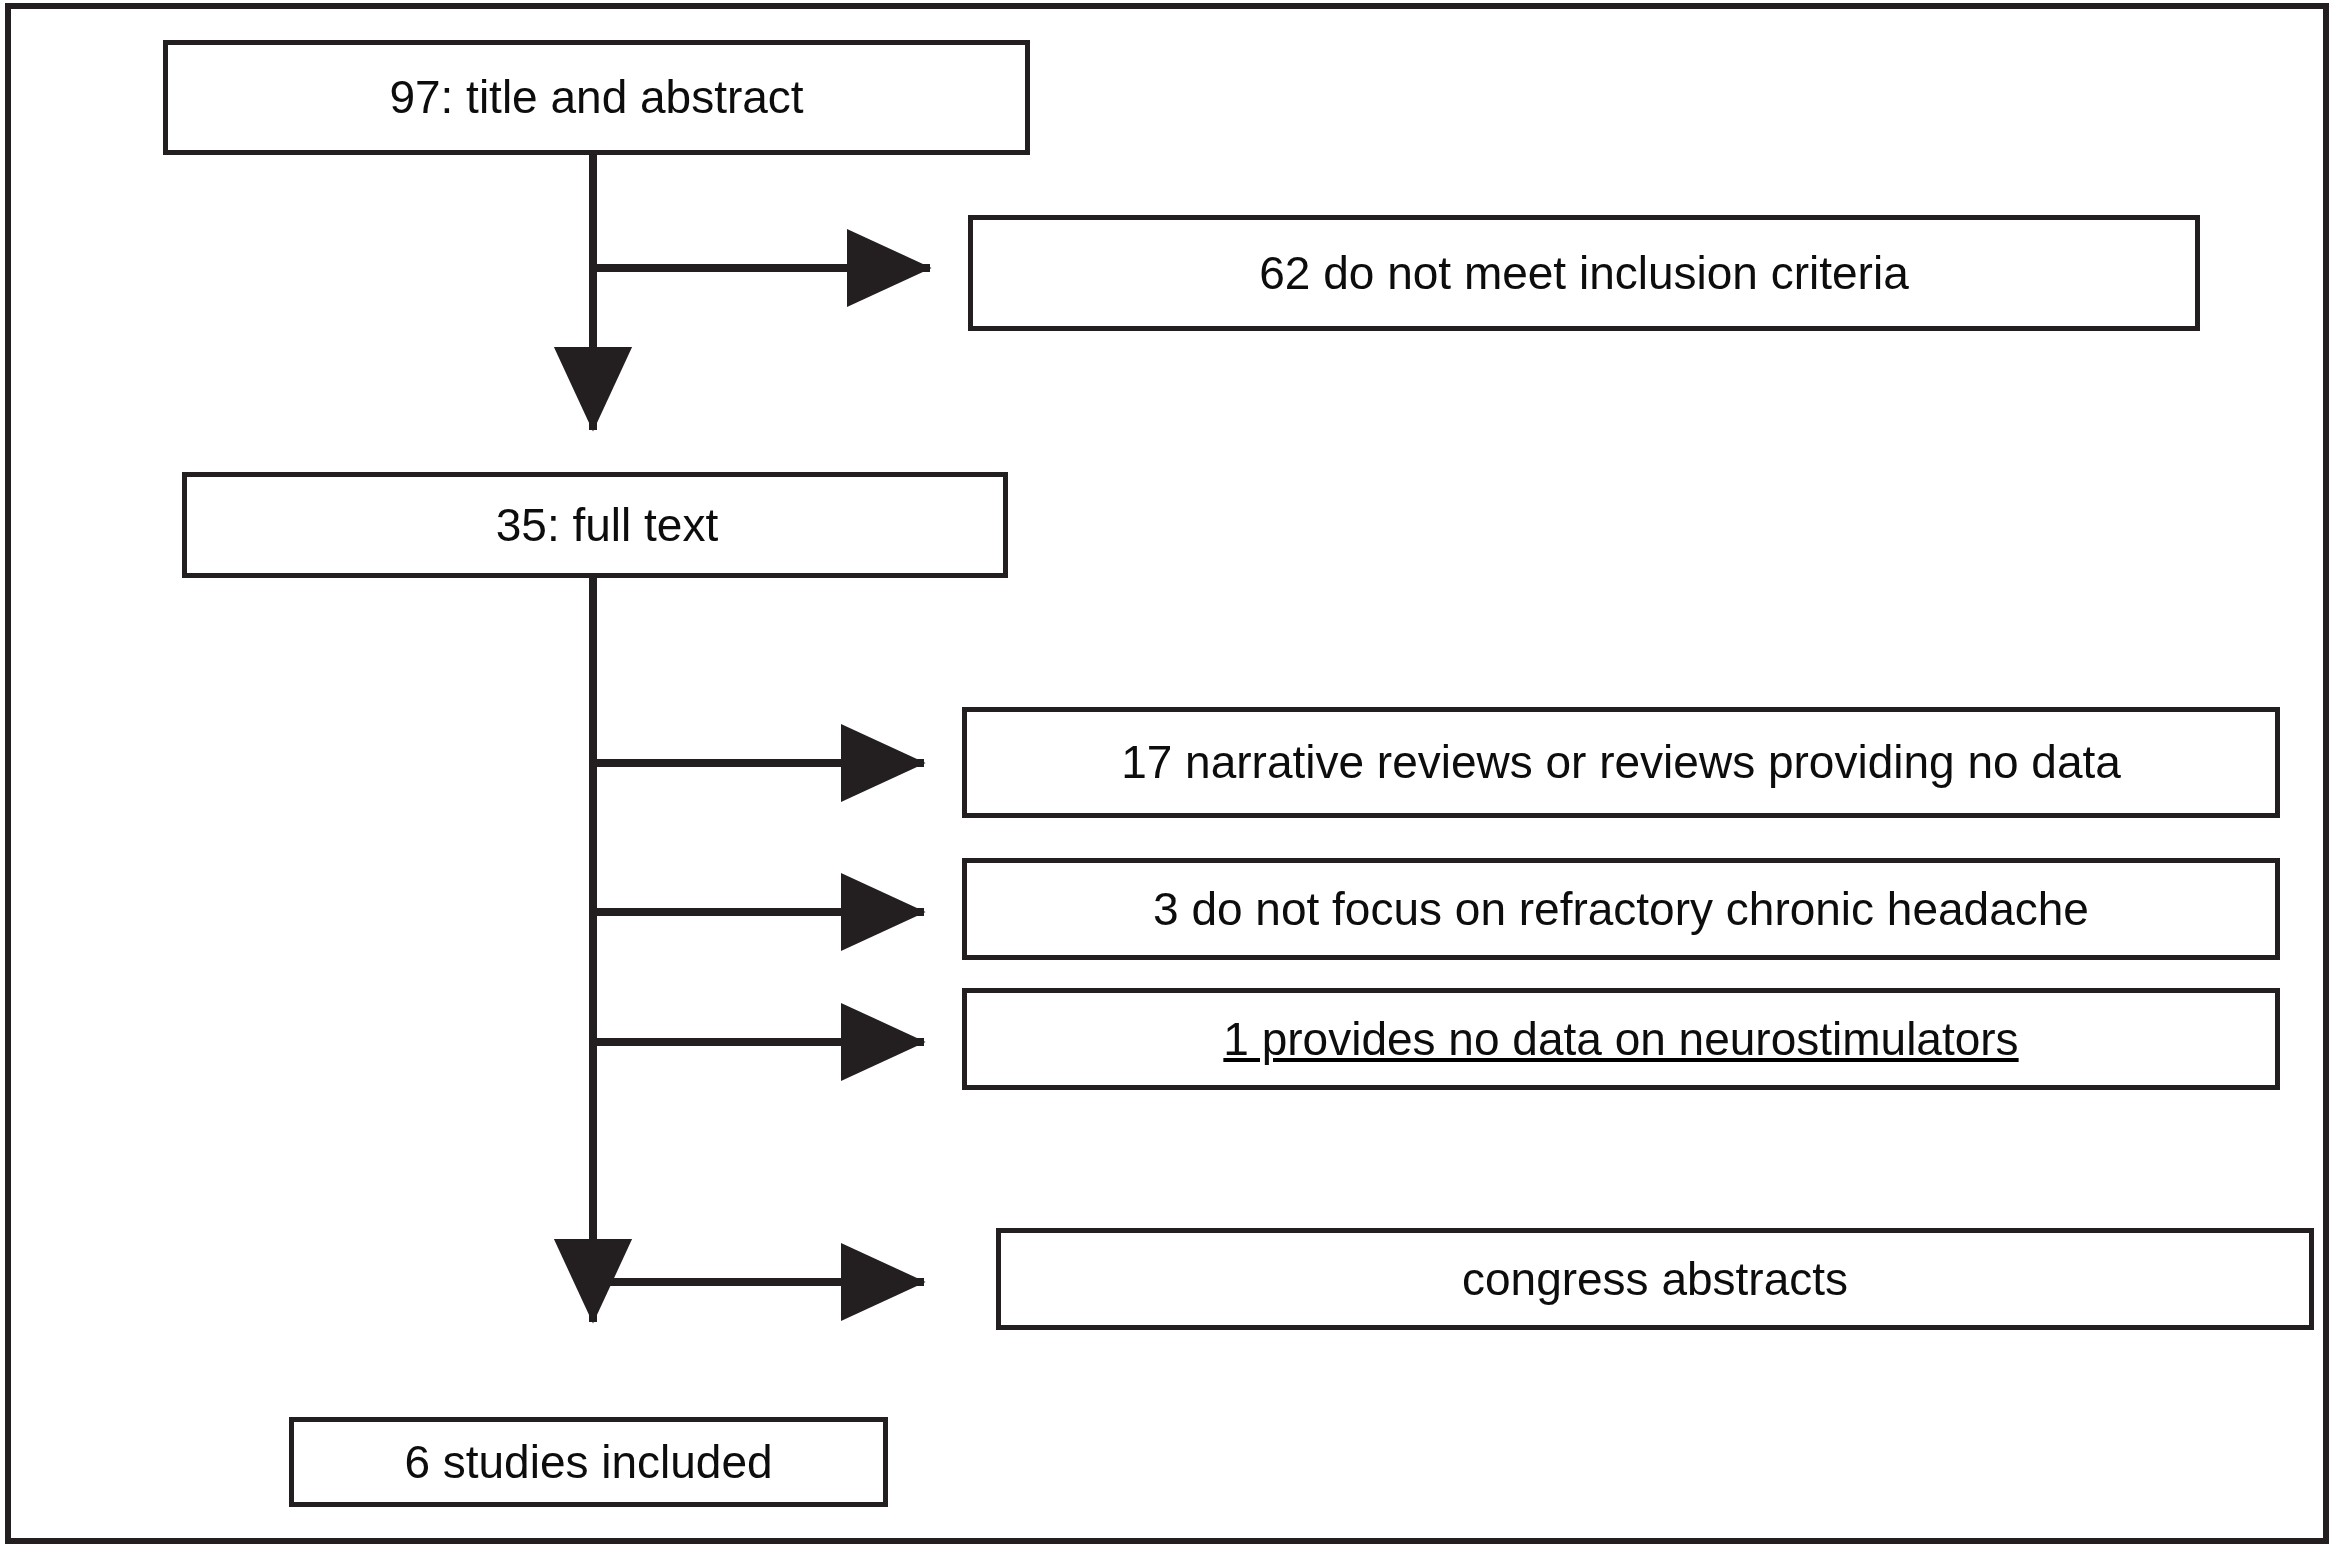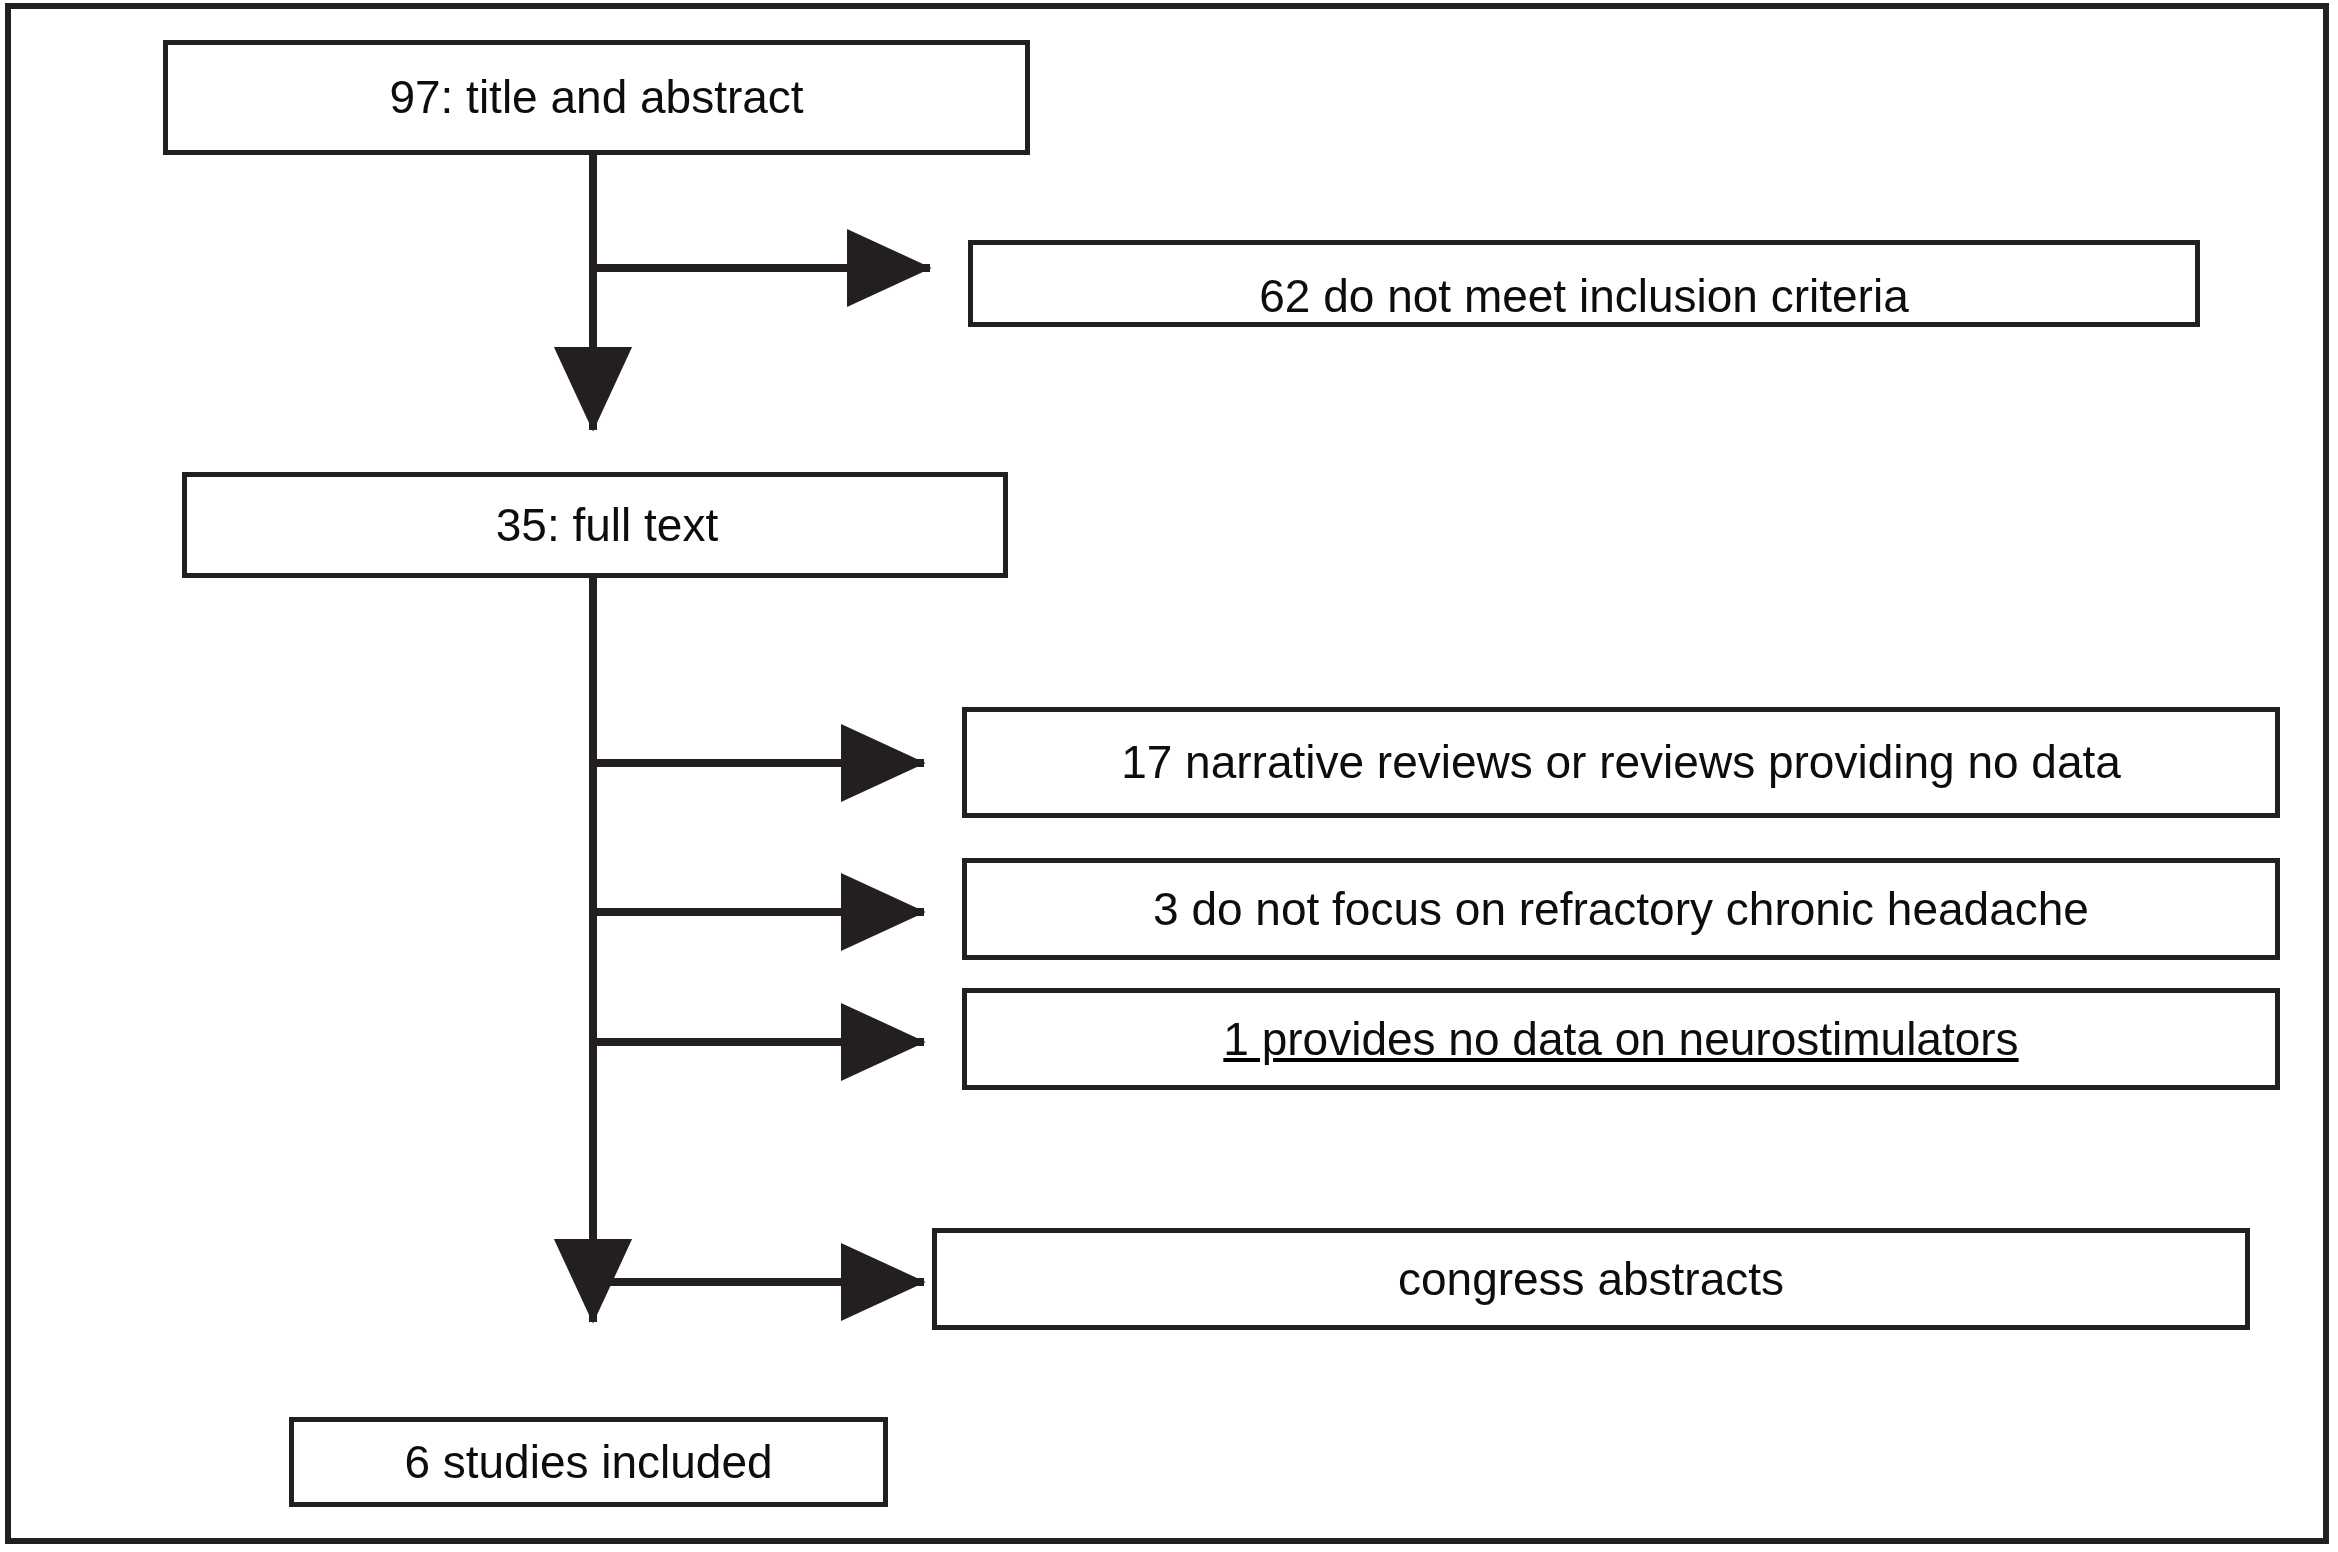--- a/index.html
+++ b/index.html
@@ -36,26 +36,26 @@
   .node-label {
     font-family: "Liberation Sans", sans-serif;
     font-size: 46px;
     color: #0d0d0d;
     line-height: 1.1;
     white-space: nowrap;
     letter-spacing: 0px;
   }
   
   #node-screened   { left:163px;  top:40px;   width:867px;  height:115px; }
-  #node-excluded-1 { left:968px;  top:240px;  width:1232px; height:87px;align-items:flex-end;  }
+  #node-excluded-1 { left:968px;  top:215px;  width:1232px; height:116px;  }
   #node-fulltext   { left:182px;  top:472px;  width:826px;  height:106px;padding-left:24px; }
   #node-excluded-2 { left:962px;  top:707px;  width:1318px; height:111px; }
   #node-excluded-3 { left:962px;  top:858px;  width:1318px; height:102px; }
   #node-excluded-4 { left:962px;  top:988px;  width:1318px; height:102px;text-decoration:underline; }
-  #node-excluded-5 { left:932px;  top:1228px; width:1318px; height:102px;align-items:center; }
+  #node-excluded-5 { left:996px;  top:1228px; width:1318px; height:102px;align-items:center; }
   #node-included   { left:289px;  top:1417px; width:599px;  height:90px;  }
 
   
   #connectors {
     position: absolute;
     left: 0; top: 0;
     width: 2338px;
     height: 1552px;
     pointer-events: none;
   }

